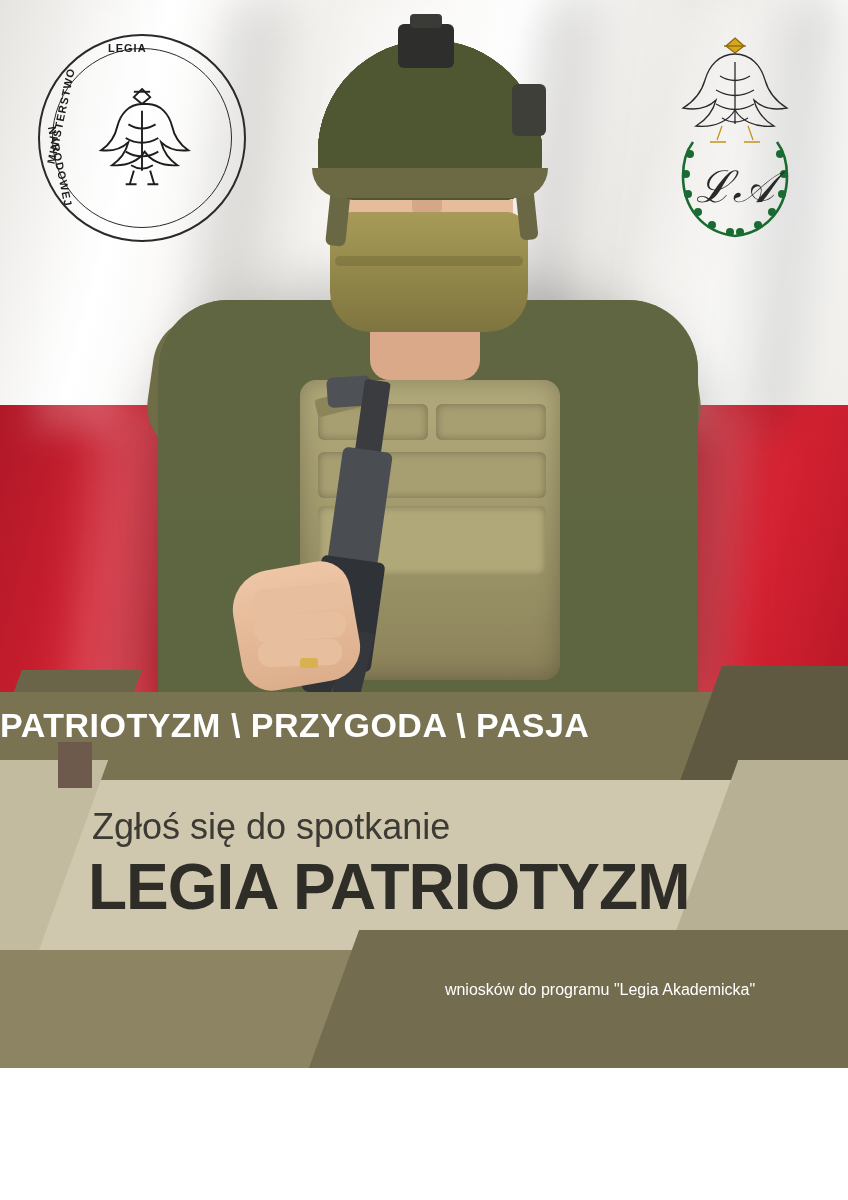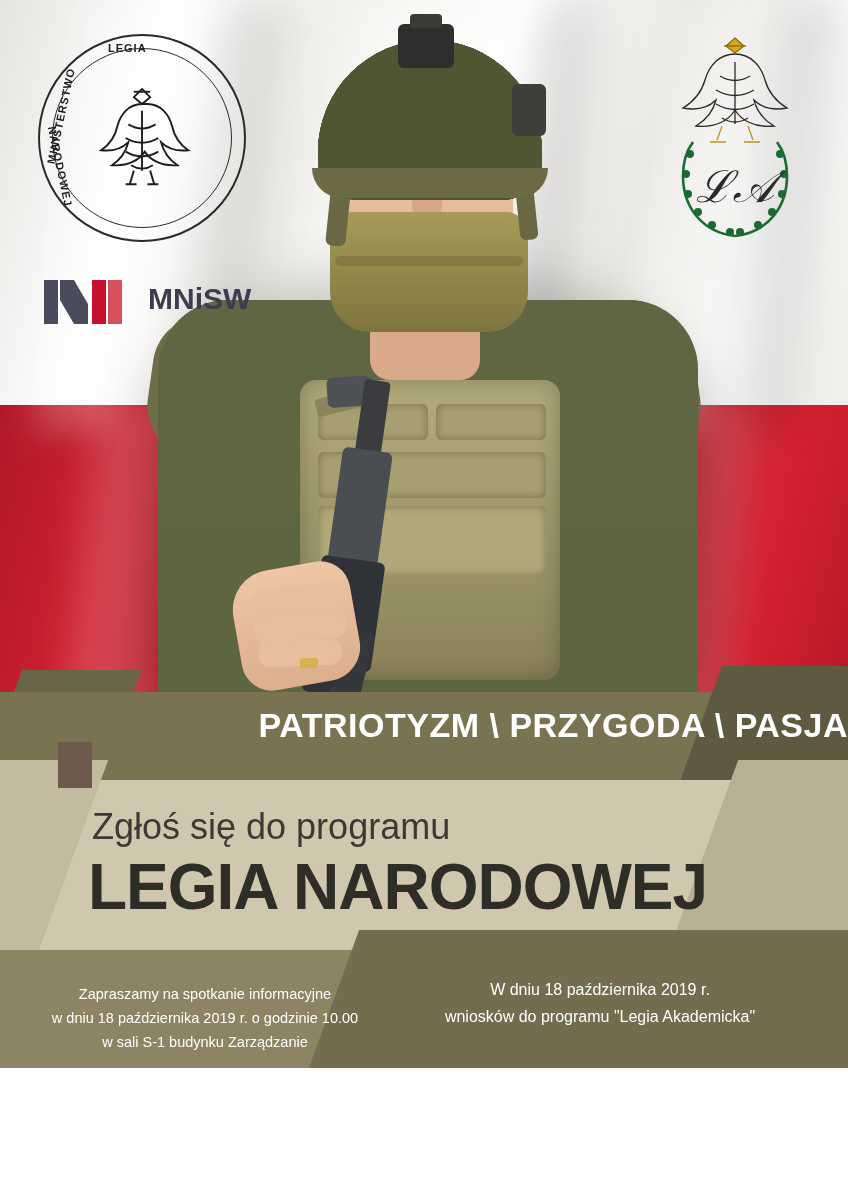--- a/index.html
+++ b/index.html
@@ -234,21 +234,21 @@
   .band-dark-angle {
     position: absolute; left: 700px; top: 666px; width: 200px; height: 120px;
     background: #5e5940; transform: skewX(-20deg);
   }
   .band-dark-left {
     position: absolute; left: 0px; top: 670px; width: 120px; height: 120px;
     background: #6a6448; transform: skewX(-20deg);
   }
   .tagline {
     position: absolute; left: 0; top: 706px; width: 848px;
-    text-align: right; color: #ffffff;
+    text-align: left; color: #ffffff;
     font-size: 34px; font-weight: bold; letter-spacing: 0.5px;
   }
   .band-light {
     position: absolute; left: 0; top: 780px; width: 848px; height: 170px;
     background: #cfc8ae;
   }
   .band-light-angle {
     position: absolute; left: 700px; top: 760px; width: 260px; height: 210px;
     background: #b8b094; transform: skewX(-20deg);
   }
@@ -408,51 +408,36 @@
       <circle cx="130" cy="132" r="4"></circle>
         <circle cx="134" cy="152" r="4"></circle>
       <circle cx="132" cy="172" r="4"></circle>
         <circle cx="122" cy="190" r="4"></circle>
       <circle cx="108" cy="203" r="4"></circle>
         <circle cx="90" cy="210" r="4"></circle>
     </g>
     <text x="85" y="180" font-family="Liberation Serif, serif" font-size="44" font-style="italic" text-anchor="middle" fill="#2a2a2a">ℒ𝒜</text>
   </svg>
 
-  <div class="mnisw">
-    <svg class="mnisw-mark" viewBox="0 0 92 48">
-      <polygon points="0,48 0,4 14,4 14,48" fill="#4b4b5e"></polygon>
-      <polygon points="16,48 16,4 30,4 44,28 44,48 30,48 16,24" fill="#4b4b5e"></polygon>
-      <polygon points="48,48 48,4 62,4 62,48" fill="#c8102e"></polygon>
-      <polygon points="64,48 64,4 78,4 78,48" fill="#d94f5c"></polygon>
-    </svg>
-    <div class="mnisw-text">MNiSW</div>
-  </div>
 
   <div class="band-dark-left"></div>
   <div class="band-dark"></div>
   <div class="band-dark-angle"></div>
   <div class="tagline">PATRIOTYZM \ PRZYGODA \ PASJA</div>
 
   <div class="band-light"></div>
   <div class="band-light-left"></div>
   <div class="band-light-angle"></div>
   <div class="accent-square"></div>
-  <div class="headline-small">Zgłoś się do programu</div>
-  <div class="headline-big">LEGIA NARODOWEJ</div>
+  <div class="headline-small">Zgłoś się do spotkanie</div>
+  <div class="headline-big">LEGIA PATRIOTYZM</div>
 
   <div class="band-footer"></div>
   <div class="band-footer-angle"></div>
-  <div class="info-left">
-    <div>Zapraszamy na spotkanie informacyjne</div>
-    <div>w dniu 18 października 2019 r. o godzinie 10.00</div>
-    <div>w sali S-1 budynku Zarządzanie</div>
-  </div>
   <div class="info-right">
-    <div>W dniu 18 października 2019 r.</div>
     <div>wniosków do programu "Legia Akademicka"</div>
   </div>
 
   <div class="footer">
     
 
     
 
     
   </div>

